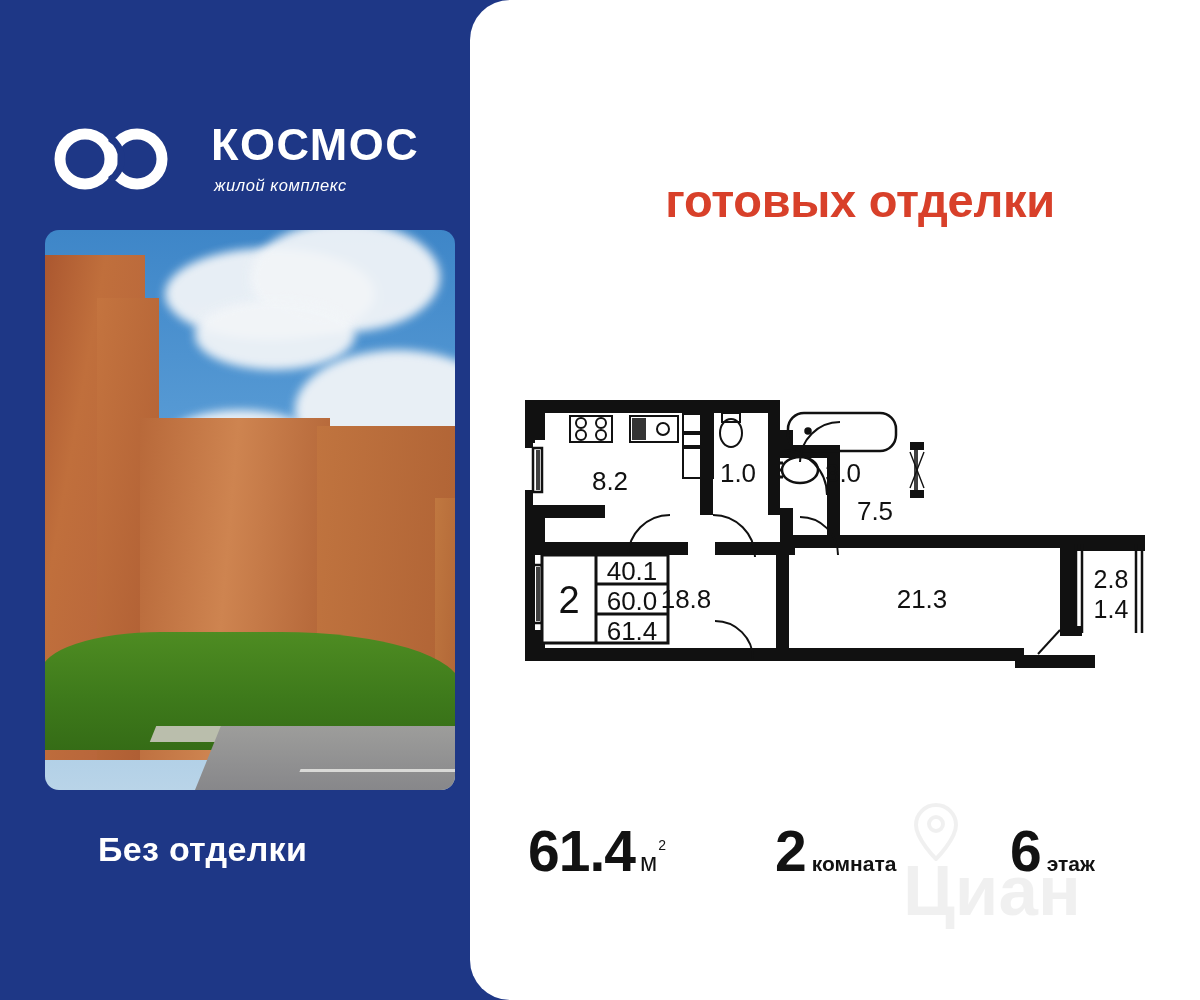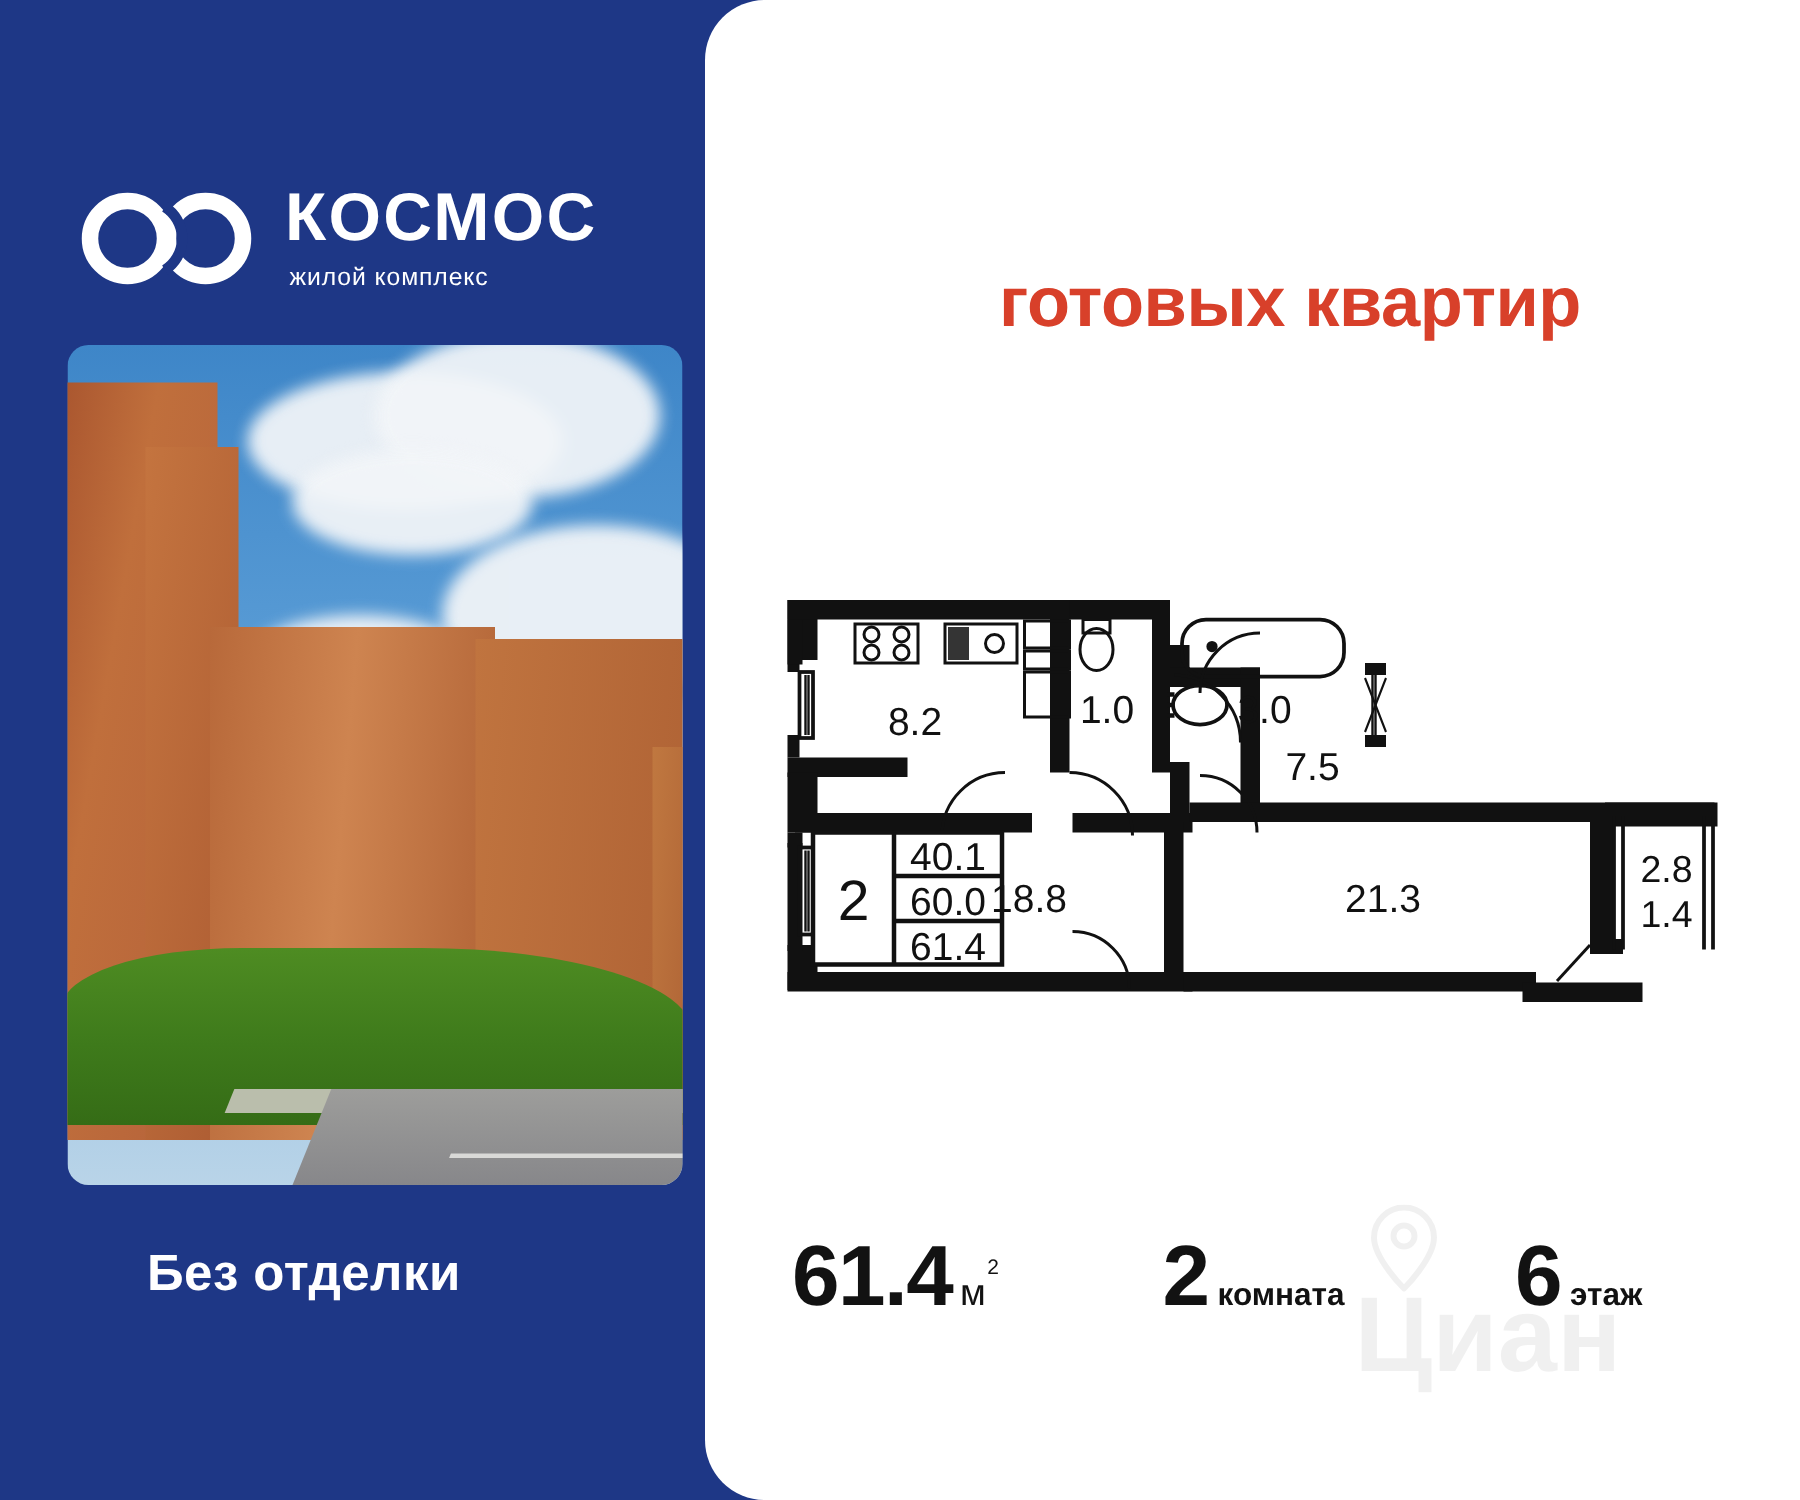--- a/index.html
+++ b/index.html
@@ -14,28 +14,28 @@
   
   .card {
     position: absolute; left: 470px; top: 0; width: 730px; height: 1000px;
     background: #FFFFFF;
     border-top-left-radius: 40px; border-bottom-left-radius: 40px;
   }
 
   
   .brand { position: absolute; left: 52px; top: 122px; display: flex; align-items: center; gap: 20px; }
   .brand-mark { width: 118px; height: 62px; flex: none; }
-  .brand-text { display: flex; flex-direction: column; }
+  .brand-text { display: flex; flex-direction: column; margin-left: 21px; }
   .brand-name {
     color: #FFFFFF; font-size: 45px; font-weight: bold;
     letter-spacing: 1.5px; line-height: 1;
   }
   .brand-sub {
     color: #FFFFFF; font-size: 16.5px; letter-spacing: 0.6px;
-    margin-top: 9px; margin-left: 3px;
+    margin-top: 9px; margin-left: 3px; font-style: italic;
   }
 
   .photo {
     position: absolute; left: 45px; top: 230px; width: 410px; height: 560px;
     border-radius: 14px; overflow: hidden;
   }
   .sky { position: absolute; inset: 0;
     background: linear-gradient(#3E86C8 0%, #5EA0D8 45%, #9CC4E4 75%, #B9D4E8 100%); }
   .cloud { position: absolute; background: #F2F5F8; border-radius: 50%; filter: blur(5px); opacity: .94; }
   .c1 { left: 120px; top: 18px;  width: 210px; height: 92px; }
@@ -165,21 +165,21 @@
     <div class="grass"></div>
     <div class="curb"></div>
     <div class="road"></div>
     <div class="roadline"></div>
   </div>
 
   <div class="finish-label">Без отделки</div>
 
   <div class="headline">
     <br>
-    <span>готовых квартир</span>
+    <span>готовых отделки</span>
   </div>
 
   <div class="plan">
     <svg width="730" height="400" viewBox="0 0 730 400">
       <g fill="#111111">
 
         <rect x="55" y="70" width="20" height="40"></rect>
         <rect x="55" y="70" width="255" height="13"></rect>
         <rect x="298" y="70" width="12" height="115"></rect>
         <rect x="230" y="70" width="13" height="115"></rect>

